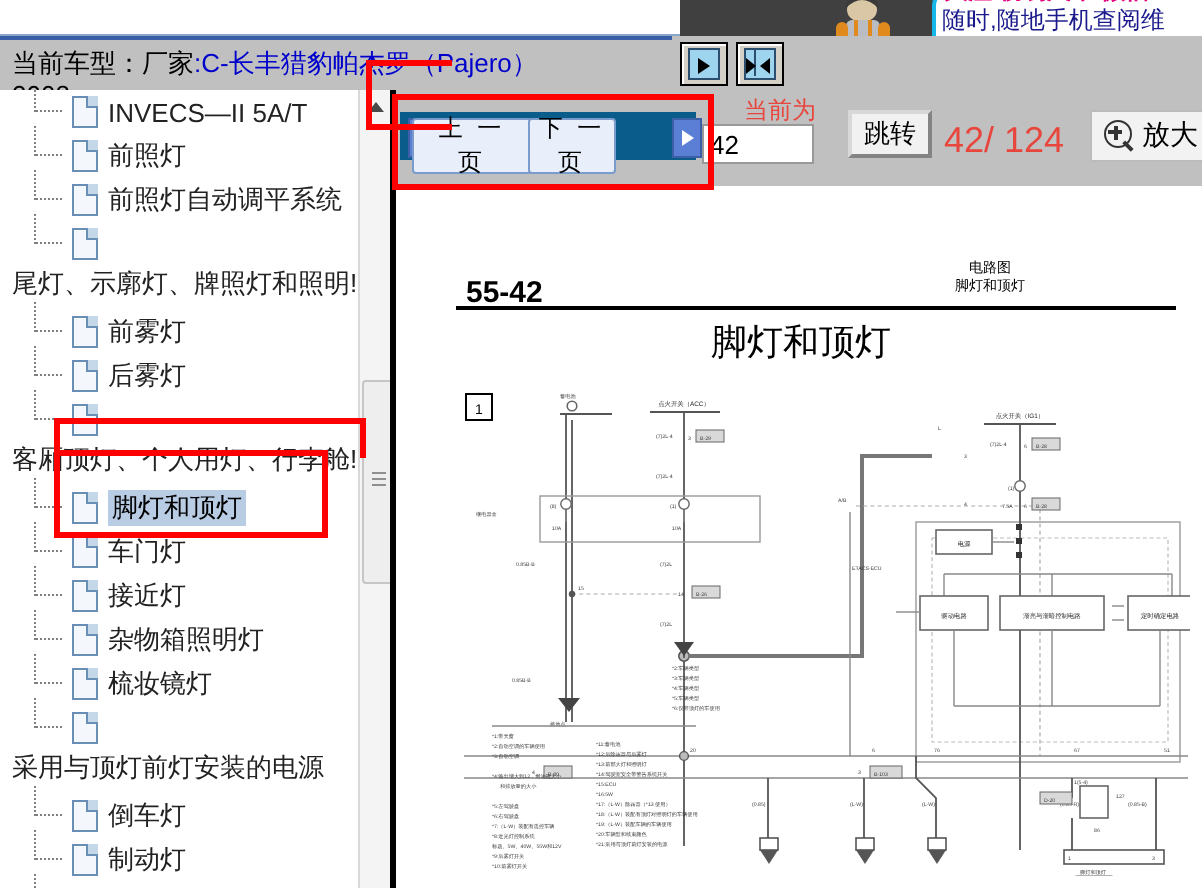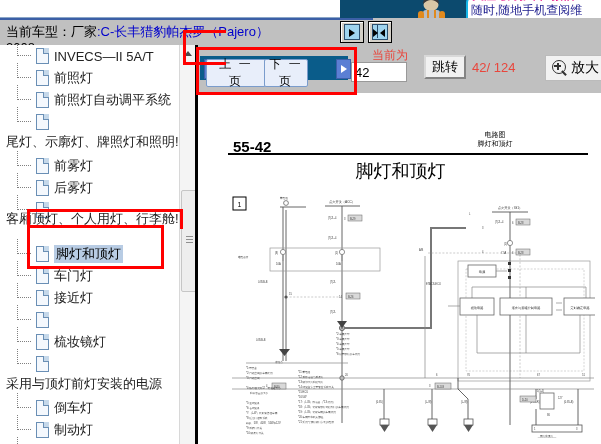--- a/index.html
+++ b/index.html
@@ -4,32 +4,32 @@
 <style>
   html,body{margin:0;padding:0;}
   body{
     width:601px;height:444px;overflow:hidden;
     font-family:"Liberation Sans","DejaVu Sans",sans-serif;
     background:#ffffff;position:relative;
   }
   #app{position:absolute;inset:0;}
 
   
-  .banner{position:absolute;left:0;top:0;width:601px;height:18px;background:#0c4a6e;overflow:hidden;}
+  .banner{position:absolute;left:0;top:0;width:601px;height:18px;background:#404040;overflow:hidden;}
   .banner-topline{position:absolute;left:0;top:0;width:340px;height:17px;background:#ffffff;border-bottom:1px solid #8aa6c8;}
   .mech{position:absolute;left:404px;top:-4px;width:56px;height:44px;}
   .mech svg{display:block;}
   .promo{position:absolute;left:466px;top:-6px;width:140px;height:44px;
          border:2px solid #16b6e8;border-radius:9px;background:#ffffff;overflow:hidden;}
   .promo-l1{position:absolute;left:4px;top:-9px;font-size:12px;color:#e5007f;font-weight:bold;white-space:nowrap;letter-spacing:0;}
   .promo-l2{position:absolute;left:3px;top:6px;font-size:12px;color:#1a1a8c;white-space:nowrap;}
 
   
   .modelbar{position:absolute;left:0;top:18px;width:336px;height:27px;background:#c0c0c0;
-            border-top:2px solid #3b5fa6;padding-left:37px;}
+            border-top:2px solid #3b5fa6;}
   .modelbar .txt{position:absolute;left:6px;top:3px;font-size:13px;color:#000;white-space:nowrap;}
   .modelbar .txt .c{color:#0000cc;}
   .modelbar .year{position:absolute;left:6px;top:20px;font-size:13px;color:#000;}
   .modelbar-right{position:absolute;left:336px;top:18px;width:265px;height:27px;background:#c0c0c0;}
 
   
   .sq{position:absolute;top:21px;width:22px;height:20px;background:#d4d0c8;
       border:1px solid #000;box-shadow:inset 1px 1px 0 #fff;}
   .sq .inner{position:absolute;left:3px;top:2px;width:14px;height:14px;background:#9fd4ef;border:1px solid #2b4e6e;}
   .sq .divv{position:absolute;left:8px;top:2px;width:1px;height:14px;background:#2b4e6e;}
@@ -53,21 +53,21 @@
   #arr-next{left:336px;}
   .arrbox .a{position:absolute;top:5px;width:0;height:0;border-top:4px solid transparent;border-bottom:4px solid transparent;}
   #arr-prev .a{left:3px;border-right:6px solid #fff;}
   #arr-next .a{left:4px;border-left:6px solid #fff;}
 
   .curlabel{position:absolute;left:351px;top:47px;font-size:12px;color:#e8463c;white-space:nowrap;margin-left:21px;}
   .pageinput{position:absolute;left:351px;top:62px;width:56px;height:20px;background:#fff;border:1px solid #999;
              font-family:"Liberation Sans",sans-serif;font-size:13px;color:#000;padding:0 3px;box-sizing:border-box;}
   #btn-jump{position:absolute;left:424px;top:55px;width:42px;height:24px;background:#f1f1f1;
             border:2px outset #d8d8d8;font-size:13px;color:#000;cursor:pointer;padding:0;}
-  .pagecount{position:absolute;left:472px;top:60px;font-size:13px;color:#e8463c;white-space:nowrap;}
+  .pagecount{position:absolute;left:472px;top:60px;font-size:18px;color:#e8463c;white-space:nowrap;}
 
   #btn-zoomin{position:absolute;left:545px;top:55px;width:90px;height:26px;background:#f2f2f2;
               border:1px solid #bbb;display:flex;align-items:center;gap:3px;padding-left:6px;
               box-sizing:border-box;cursor:pointer;font-size:14px;color:#000;overflow:hidden;}
   .magnifier{position:relative;width:16px;height:16px;flex:0 0 16px;}
   .magnifier .ring{position:absolute;left:0;top:0;width:12px;height:12px;border:1.5px solid #333;border-radius:50%;}
   .magnifier .hdl{position:absolute;left:10px;top:10px;width:6px;height:1.6px;background:#333;transform:rotate(45deg);transform-origin:left center;}
   .magnifier .pv{position:absolute;left:5px;top:2.5px;width:1.5px;height:7px;background:#333;}
   .magnifier .ph{position:absolute;left:2.2px;top:5.2px;width:7px;height:1.5px;background:#333;}
 
@@ -261,21 +261,21 @@
           <span class="tlabel">后雾灯</span>
         </div>
         <div class="tnode" style="top: 154px;">
           <span class="dots"></span>
           <span class="pageicon">
             <span class="body"></span>
             <span class="fold"></span>
           </span>
           <span class="tlabel"></span>
         </div>
-        <div class="tsection" style="top: 165px;">
+        <div class="tsection" style="top: 176px;">
           <span>客厢顶灯、个人用灯、行李舱!</span>
         </div>
         <div class="tnode sel" style="top: 198px;">
           <span class="dots"></span>
           <span class="pageicon">
             <span class="body"></span>
             <span class="fold"></span>
           </span>
           <span class="tlabel">脚灯和顶灯</span>
         </div>
@@ -294,20 +294,21 @@
             <span class="fold"></span>
           </span>
           <span class="tlabel">接近灯</span>
         </div>
         <div class="tnode" style="top: 264px;">
           <span class="dots"></span>
           <span class="pageicon">
             <span class="body"></span>
             <span class="fold"></span>
           </span>
+          <span class="tlabel">杂物箱照明灯</span>
         </div>
         <div class="tnode" style="top: 286px;">
           <span class="dots"></span>
           <span class="pageicon">
             <span class="body"></span>
             <span class="fold"></span>
           </span>
           <span class="tlabel">梳妆镜灯</span>
         </div>
         <div class="tnode" style="top: 308px;">

